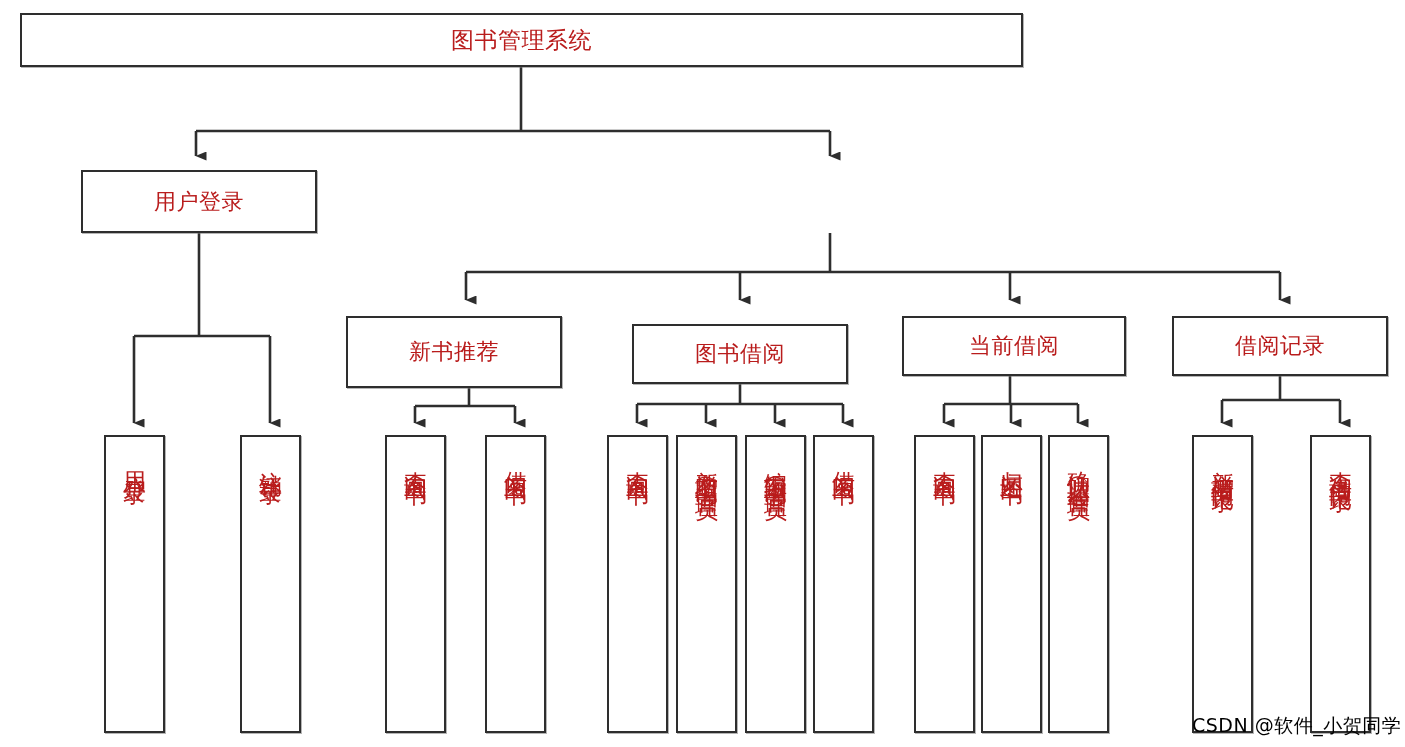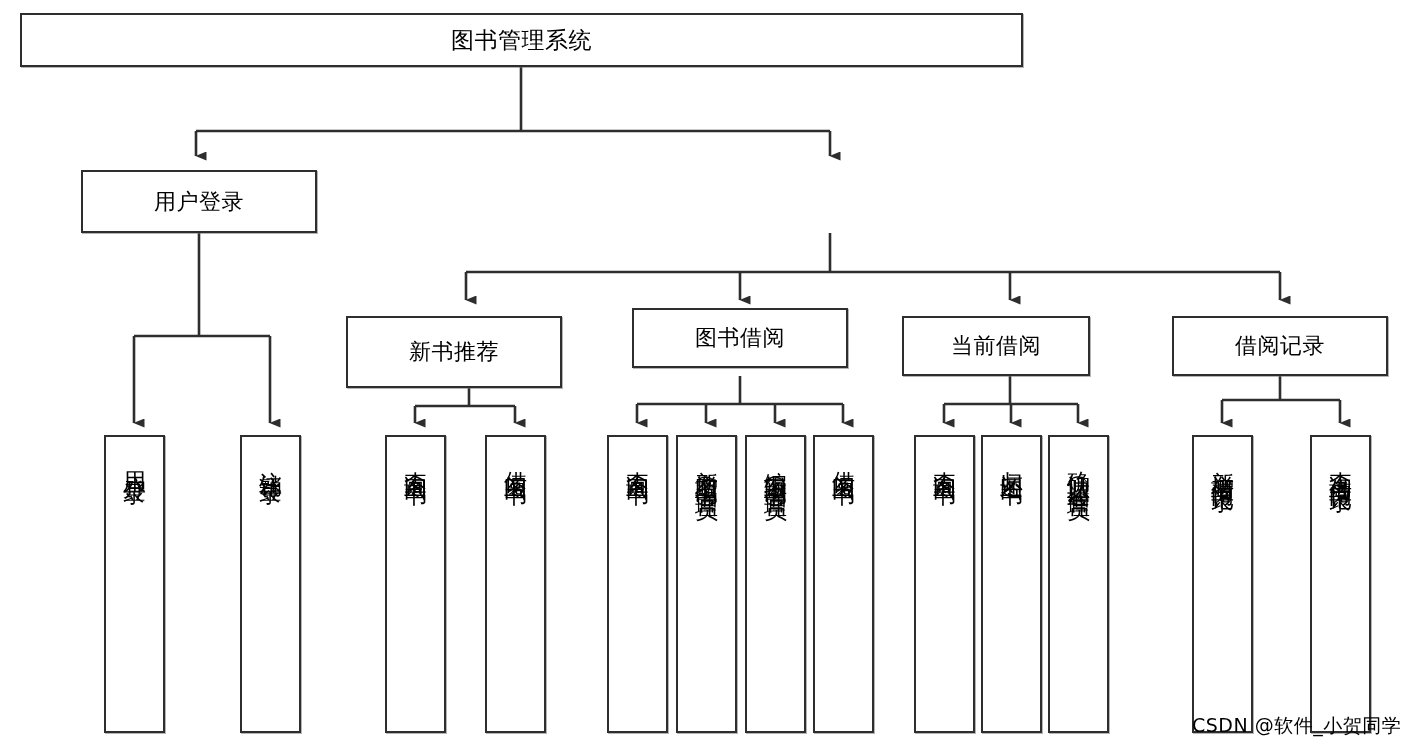--- a/index.html
+++ b/index.html
@@ -29,21 +29,21 @@
     display:flex;
     align-items:center;
     justify-content:center;
     color:#141414;
     box-shadow:1px 1px 0 0 rgba(120,120,120,0.55);
   }
   .node .lbl{
     display:block;
     white-space:nowrap;
     line-height:1.15;
-    color:#000000;
+    color:#b91c1c;
     text-align:center;
   }
   
   .node.horiz .lbl{
     font-size:22px;
     letter-spacing:0.5px;
   }
   .node.root .lbl{
     font-size:23px;
   }
@@ -129,24 +129,24 @@
     <span class="lbl">图书管理系统</span>
   </div>
 
   <div class="node horiz" style="left:81px; top:170px; width:236px; height:63px;">
     <span class="lbl">用户登录</span>
   </div>
 
   <div class="node horiz" style="left:346px; top:316px; width:216px; height:72px;">
     <span class="lbl">新书推荐</span>
   </div>
-  <div class="node horiz" style="left:632px; top:308px; width:216px; height:60px;">
+  <div class="node horiz" style="left:632px; top:324px; width:216px; height:60px;">
     <span class="lbl">图书借阅</span>
   </div>
-  <div class="node horiz" style="left:902px; top:316px; width:188px; height:60px;">
+  <div class="node horiz" style="left:902px; top:316px; width:224px; height:60px;">
     <span class="lbl">当前借阅</span>
   </div>
   <div class="node horiz" style="left:1172px; top:316px; width:216px; height:60px;">
     <span class="lbl">借阅记录</span>
   </div>
 
   <div class="node vert" style="left:104px; top:435px; width:61px; height:298px;">
     <span class="lbl">用户登录</span>
   </div>
   <div class="node vert" style="left:240px; top:435px; width:61px; height:298px;">

